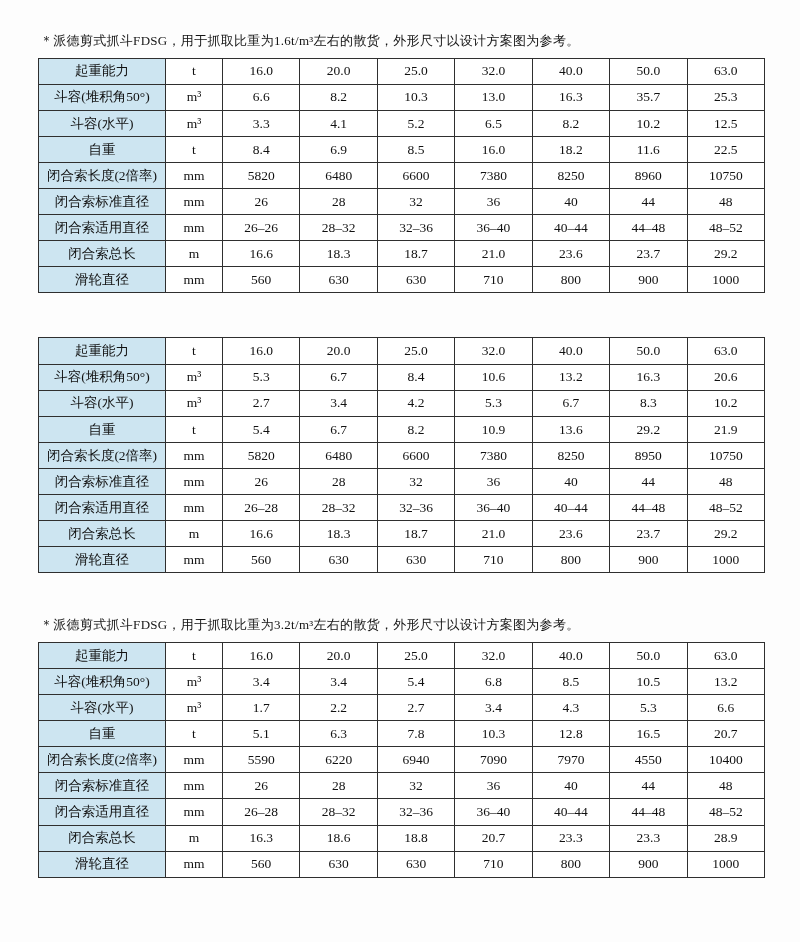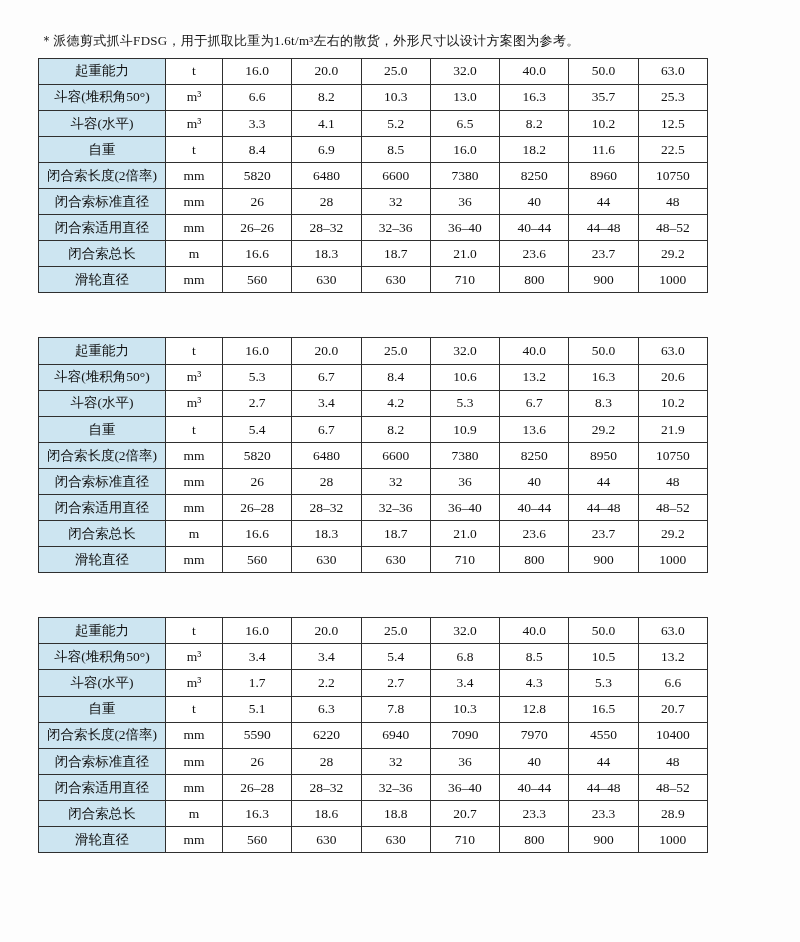--- a/index.html
+++ b/index.html
@@ -24,21 +24,21 @@
     margin: 0 0 9px 2px;
     font-size: 13px;
     line-height: 1.2;
     white-space: nowrap;
     letter-spacing: 0.3px;
     color: #141414;
   }
   table.spec {
     border-collapse: collapse;
     table-layout: fixed;
-    width: 670px;
+    width: 727px;
     border: 1.6px solid var(--border, #2f2f2f);
     background: #ffffff;
   }
   table.spec td {
     border: 1px solid var(--border, #2f2f2f);
     height: 25.1px;
     padding: 0 2px;
     text-align: center;
     vertical-align: middle;
     font-size: 13.5px;
@@ -286,20 +286,21 @@
             <td class="value-cell">630</td>
             <td class="value-cell">710</td>
             <td class="value-cell">800</td>
             <td class="value-cell">900</td>
             <td class="value-cell">1000</td>
           </tr>
         </tbody>
       </table>
     </section>
     <section class="table-block">
+      <p class="table-title">＊派德剪式抓斗FDSG，用于抓取比重为3.2t/m³左右的散货，外形尺寸以设计方案图为参考。</p>
       <table class="spec">
         <colgroup>
           <col class="c-label">
           <col class="c-unit">
           <col class="c-data">
           <col class="c-data">
           <col class="c-data">
           <col class="c-data">
           <col class="c-data">
           <col class="c-data">

